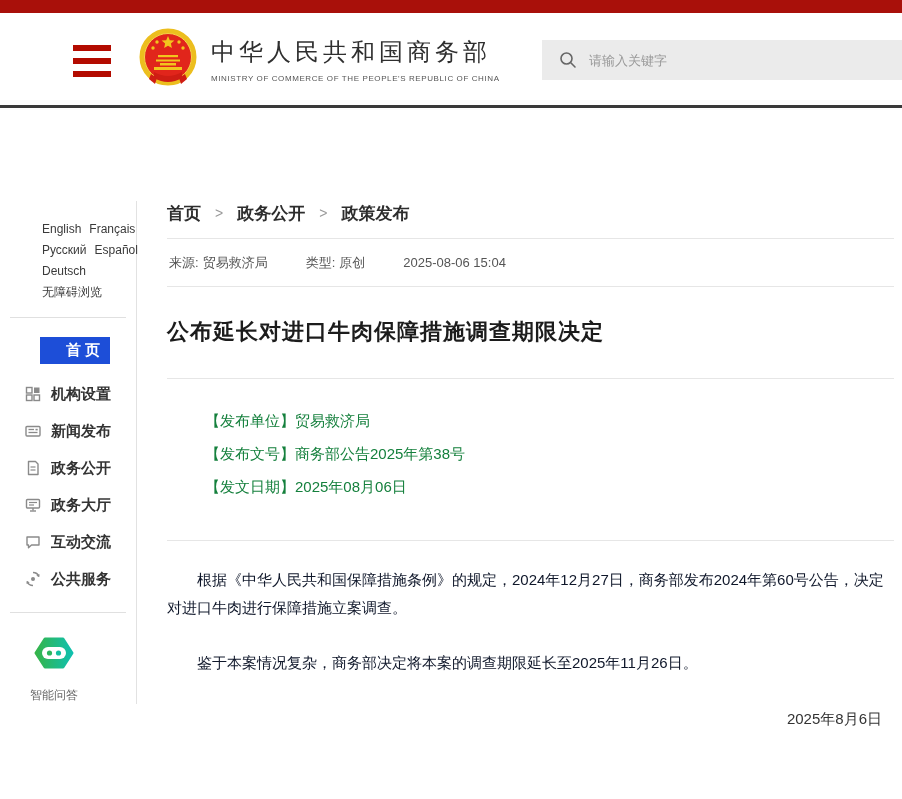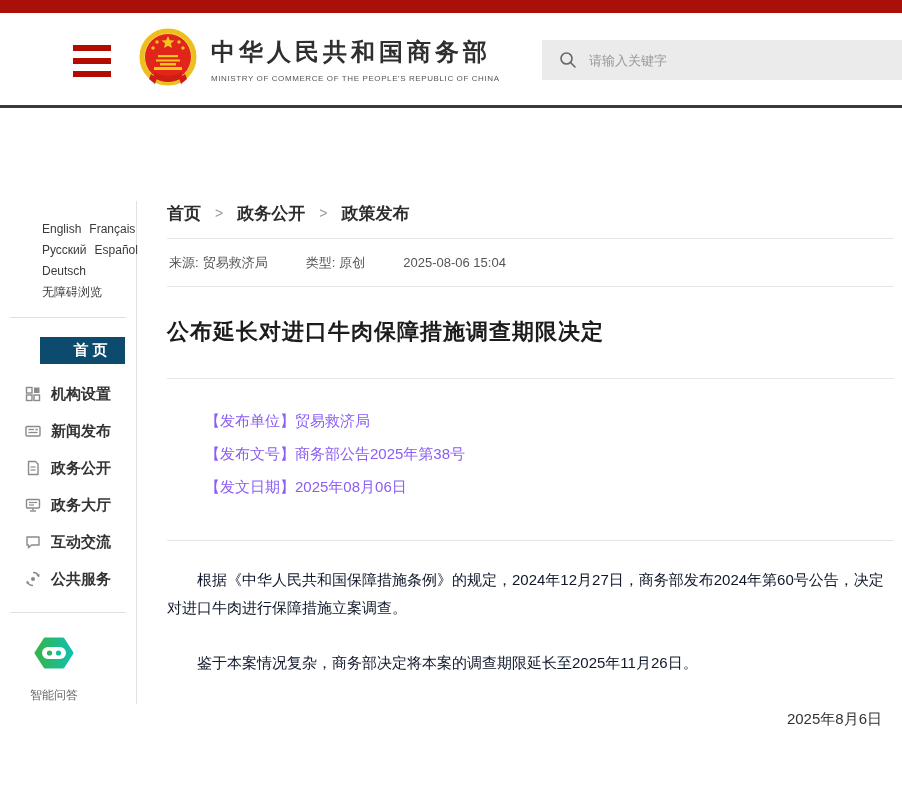--- a/index.html
+++ b/index.html
@@ -8,36 +8,36 @@
   .page { position:relative; width:902px; height:799px; overflow:hidden; }
 
   
   .topbar { height:13px; background:#a9100a; }
   .header { position:relative; height:95px; background:#fff; border-bottom:3px solid #3a3a3a; }
   .hamburger { position:absolute; left:73px; top:32px; width:38px; height:32px;
     display:flex; flex-direction:column; justify-content:space-between; cursor:pointer; }
   .hamburger span { display:block; height:6px; background:#b30b00; }
   .logo-wrap { position:absolute; left:139px; top:15px; display:flex; align-items:center; cursor:pointer; }
   .titles { margin-left:14px; }
-  .site-title { font-size:24px; font-weight:bold; color:#2f2f2f; letter-spacing:4px; white-space:nowrap; }
+  .site-title { font-size:24px; font-weight:normal; color:#2f2f2f; letter-spacing:4px; white-space:nowrap; }
   .site-subtitle { margin-top:6px; font-size:8px; color:#555; letter-spacing:0.6px; white-space:nowrap; }
   .search-box { position:absolute; left:542px; top:27px; width:380px; height:40px;
     background:#ebebeb; display:flex; align-items:center; padding:0 14px 0 17px; }
   .search-box svg { flex-shrink:0; }
   .search-box input { border:none; outline:none; background:transparent; margin-left:12px;
     font-size:13px; color:#333; width:100%; font-family:inherit; }
   .search-box input::placeholder { color:#999; }
 
   
   .layout { display:flex; height:688px;align-items:center; }
   .sidebar { width:137px; flex-shrink:0; border-right:1px solid #e2e2e2; padding-top:18px; }
   .lang-block { padding-left:42px; font-size:12px; color:#3a3a3a; line-height:21px; }
   .lang-block a { color:#3a3a3a; text-decoration:none; cursor:pointer; margin-right:8px; }
   .side-divider { border-top:1px solid #e0e0e0; margin:14px 10px 0 10px; }
-  .home-btn { margin:19px 0 0 40px; width:85px; height:27px; background:#0c4a6e; color:#fff;
+  .home-btn { margin:19px 0 0 40px; width:70px; height:27px; background:#1d4ed8; color:#fff;
     font-size:15px; font-weight:bold; display:flex; align-items:center; justify-content:center;
     cursor:pointer;padding-left:16px; }
   .menu { margin-top:12px; }
   .menu-item { display:flex; align-items:center; padding-left:25px; height:37px;
     font-size:15px; font-weight:bold; color:#333; cursor:pointer; }
   .menu-item svg { margin-right:10px; flex-shrink:0; }
   .ai-block { margin-top:24px; text-align:center; padding-right:28px; cursor:pointer; }
   .ai-label { margin-top:14px; font-size:12px; color:#666; }
 
   
@@ -46,21 +46,21 @@
     font-weight:bold; color:#2d2d2d; }
   .breadcrumb .crumb { cursor:pointer; }
   .breadcrumb .sep { margin:0 14px; color:#999; font-weight:normal; font-size:14px; }
   .rule { border-top:1px solid #e6e6e6; }
   .rule.bc { margin-top:13px; }
   .meta { display:flex; align-items:center; font-size:13px; color:#555; padding:15px 0 14px 2px; }
   .meta .pair { margin-right:34px; }
   .meta .pair span { margin-right:4px; }
   .article-title { margin-top:30px; font-size:22px; font-weight:bold; color:#1c1c1c; letter-spacing:1px; }
   .rule.title { margin-top:31px; }
-  .info-block { margin:25px 0 0 38px; font-size:15px; color:#8b5cf6; line-height:33px; }
+  .info-block { margin:25px 0 0 38px; font-size:15px; color:#15803d; line-height:33px; }
   .rule.info { margin-top:37px; }
   .body-text { margin-top:25px; font-size:15px; color:#0f172a; line-height:28px; }
   .body-text p { text-indent:2em; margin-bottom:27px; }
   .signature { text-align:right; font-size:15px; color:#333; padding-right:12px; }
   .sig-org { margin-top:62px; }
   .sig-date { margin-top:33px; padding-right:0px; }
 </style>
 </head>
 <body>
 

